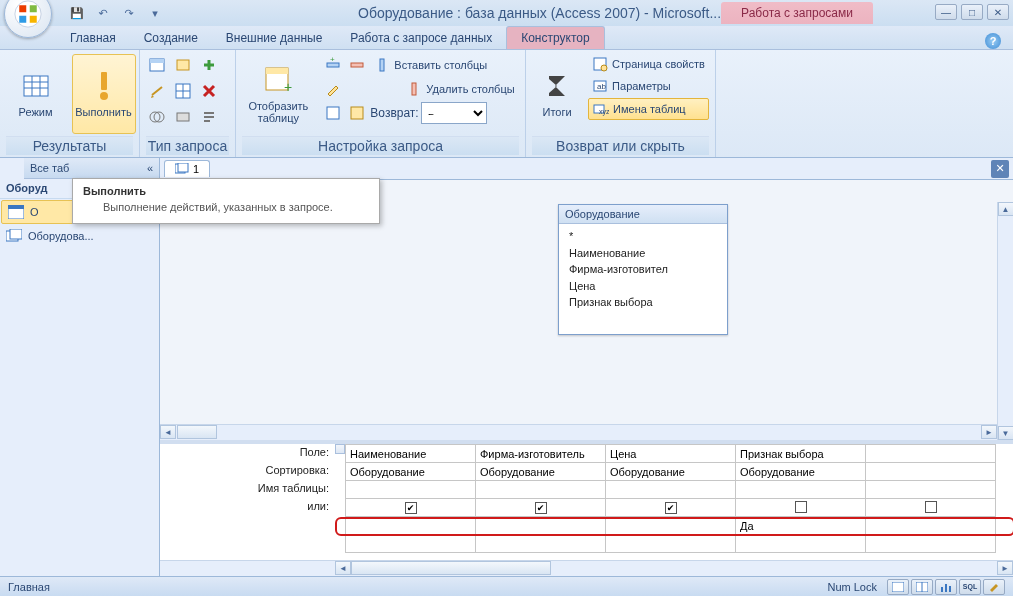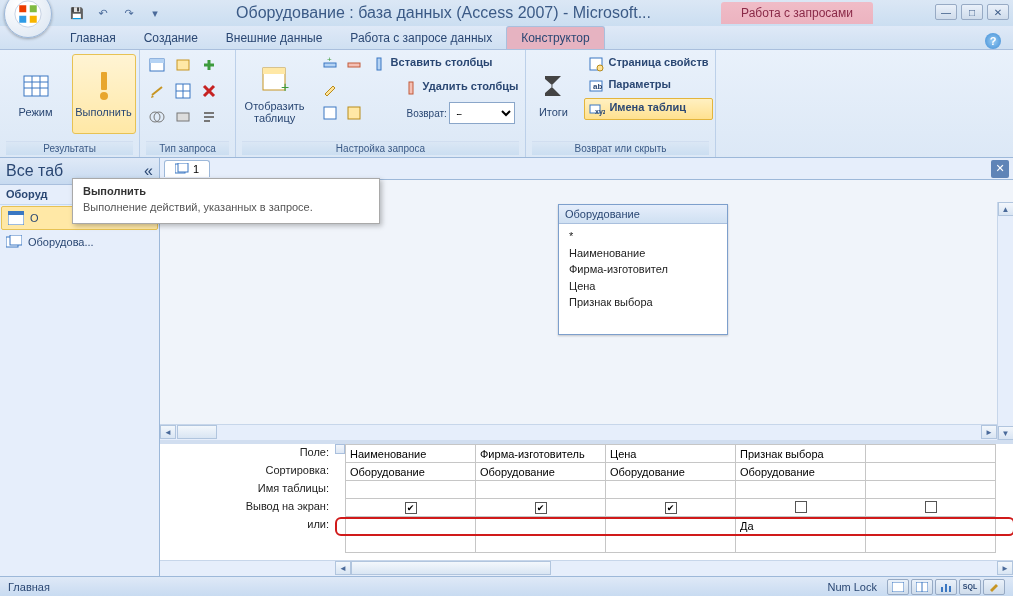--- a/index.html
+++ b/index.html
@@ -3,45 +3,45 @@
 <meta charset="utf-8">
 <style>
 * { box-sizing: border-box; margin: 0; padding: 0; font-family: "Segoe UI", Tahoma, sans-serif; }
 body { width: 1013px; height: 596px; background: #bcd3ee; overflow: hidden; font-size: 11px; }
 
 .titlebar { height: 26px; background: linear-gradient(#dbe7f5,#cbdef1); display: flex; align-items: center; }
 .office-btn { width: 48px; height: 48px; margin: 2px 0 0 4px; border-radius: 50%; background: radial-gradient(circle at 30% 30%, #fff, #d9e4f1); border: 1px solid #9db8d9; box-shadow: 0 1px 3px rgba(0,0,0,.3); position: relative; z-index: 5; display: inline-flex; align-items: center; justify-content: center; }
 .office-logo { width: 28px; height: 28px; }
 .qat { margin-left: 14px; display: flex; align-items: center; gap: 4px; }
 .qat .btn { width: 22px; height: 20px; display: flex; align-items: center; justify-content: center; color: #4a6a9a; border: 1px solid transparent; border-radius: 2px; }
-.title-text { flex: 1; text-align: center; color: #3b5a86; font-size: 16px; }
+.title-text { flex: 1; text-align: right; color: #3b5a86; font-size: 14px; }
 .context-tab-region { background: linear-gradient(#f0bcc7,#ecb3c0); color: #8a2a48; font-size: 12px; padding: 4px 20px; border-radius: 3px 3px 0 0; margin-right: 140px; }
 .win-ctrls { position: absolute; right: 4px; top: 4px; display: flex; gap: 4px; }
 .win-ctrls span { width: 22px; height: 16px; background: linear-gradient(#eaf1fa,#cfdceb); border: 1px solid #97aac4; border-radius: 2px; display: inline-flex; align-items: center; justify-content: center; color: #3b5a86; font-size: 10px; }
 
 .tabstrip { height: 24px; background: linear-gradient(#dfe9f7,#cfe0f2); display: flex; align-items: flex-end; border-bottom: 1px solid #a9bfdd; padding-left: 56px; }
 .tabstrip .tab { padding: 4px 14px; font-size: 12px; color: #2a4773; cursor: pointer; }
 .tabstrip .tab.active { background: #e6b3c1; border: 1px solid #a9bfdd; border-bottom: none; border-radius: 3px 3px 0 0; }
 .help-icon { margin-left: auto; margin-right: 12px; width: 16px; height: 16px; border-radius: 50%; background: radial-gradient(#9acdf4,#3d8bd5); color: #fff; font-weight: bold; font-size: 11px; display: flex; align-items: center; justify-content: center; }
 
 .ribbon { height: 108px; background: linear-gradient(#e9f1fb,#dce8f6); border-bottom: 1px solid #9db8d9; display: flex; }
 .group { border-right: 1px solid #bcd0e9; padding: 4px 6px 2px; display: flex; flex-direction: column; align-items: center; }
 .group-body { flex: 1; display: flex; align-items: flex-start; gap: 4px; }
-.group-label { font-size: 10px; color: #3b5a86; padding: 1px 0; text-align: center; width: 100%; background: linear-gradient(#dbe7f5,#cbdef1); border-top: 1px solid #d1def0; }
+.group-label { font-size: 14px; color: #3b5a86; padding: 1px 0; text-align: center; width: 100%; background: linear-gradient(#dbe7f5,#cbdef1); border-top: 1px solid #d1def0; }
 .big-btn { display: flex; flex-direction: column; align-items: center; justify-content: center; width: 64px; height: 80px; border: 1px solid transparent; border-radius: 3px; font-size: 11px; color: #2a4773; text-align: center; }
 .big-btn.active, .big-btn:hover { background: linear-gradient(#fff4d4,#ffe8a6); border-color: #e7c254; }
 .big-btn .icon { width: 32px; height: 32px; margin-bottom: 4px; }
 .small-row { display: flex; flex-direction: column; gap: 2px; }
-.small-btn { display: flex; gap: 4px; padding: 2px 4px; font-size: 11px; color: #2a4773; white-space: nowrap; font-weight: bold; }
+.small-btn { display: flex; align-items: center; gap: 4px; padding: 2px 4px; font-size: 11px; color: #2a4773; white-space: nowrap; }
 .small-icon-btn { width: 22px; height: 22px; display: flex; align-items: center; justify-content: center; border: 1px solid transparent; border-radius: 2px; }
 .combo { height: 22px; border: 1px solid #8aa6c9; background: #fff; font-size: 11px; padding: 8px 2px; }
 
 .workspace { position: absolute; top: 158px; bottom: 20px; left: 0; right: 0; display: flex; }
 .navpane { width: 160px; background: #e6eefb; border-right: 1px solid #9db8d9; display: flex; flex-direction: column; }
-.navpane .hdr { background: linear-gradient(#dfe9f7,#c7daf0); border-bottom: 1px solid #a9bfdd; padding: 4px 6px; font-size: 16px; color: #2a4773; display: flex; justify-content: space-between; align-items: center; }
+.navpane .hdr { background: linear-gradient(#dfe9f7,#c7daf0); border-bottom: 1px solid #a9bfdd; padding: 4px 6px; font-size: 11px; color: #2a4773; display: flex; justify-content: space-between; align-items: center; margin-left: 24px; }
 .navpane .cat { background: #e6eefb; padding: 3px 6px; font-size: 11px; font-weight: bold; color: #2a4773; border-bottom: 1px solid #c7daf0; display: flex; justify-content: space-between; }
 .navpane .item { padding: 4px 6px; display: flex; align-items: center; gap: 6px; font-size: 11px; color: #2a4773; }
 .navpane .item.selected { background: #ffe8a6; border: 1px solid #e7c254; border-radius: 2px; margin: 1px; }
 .obj-icon { width: 16px; height: 14px; }
 
 .mainarea { flex: 1; background: #fff; display: flex; flex-direction: column; position: relative; }
 .doctab { height: 22px; background: #e6eefb; border-bottom: 1px solid #9db8d9; display: flex; align-items: center; }
 .doctab .dtab { background: #fff; border: 1px solid #9db8d9; border-bottom: none; padding: 2px 10px; margin-left: 4px; font-size: 11px; display: flex; align-items: center; gap: 4px; border-radius: 3px 3px 0 0; }
 .doctab .close { margin-left: auto; width: 18px; height: 18px; background: #5f84b7; color: #fff; display: flex; align-items: center; justify-content: center; margin-right: 4px; border-radius: 2px; font-size: 11px; }
 
@@ -59,21 +59,21 @@
 .criteria-highlight { position: absolute; border: 2px solid #d01a1a; border-radius: 6px; pointer-events: none; }
 .colselector { background: linear-gradient(#f3f6fb,#dde7f4); border: 1px solid #a9bfdd; height: 10px; }
 
 .statusbar { position: absolute; bottom: 0; left: 0; right: 0; height: 20px; background: linear-gradient(#dfe9f7,#c8dbf1); border-top: 1px solid #9db8d9; display: flex; align-items: center; font-size: 11px; color: #2a4773; padding: 0 8px; }
 .statusbar .views { margin-left: auto; display: flex; gap: 2px; }
 .statusbar .vbtn { width: 22px; height: 16px; background: linear-gradient(#eaf1fa,#cfdceb); border: 1px solid #97aac4; border-radius: 2px; display: inline-flex; align-items: center; justify-content: center; font-size: 8px; }
 .statusbar .numlock { margin-right: 10px; }
 
 .tooltip { position: absolute; left: 72px; top: 178px; width: 308px; background: #fff; border: 1px solid #a9a9a9; box-shadow: 2px 2px 5px rgba(0,0,0,.25); padding: 6px 10px 10px; font-size: 11px; z-index: 20; }
 .tooltip .tt-title { font-weight: bold; margin-bottom: 4px; color: #333; }
-.tooltip .tt-body { color: #555; }
+.tooltip .tt-body { color: #555; margin-left: 20px; }
 .scroll-btn { width: 16px; height: 14px; background: linear-gradient(#f3f7fc,#d9e5f3); border: 1px solid #b1c5de; display: inline-flex; align-items: center; justify-content: center; font-size: 8px; color: #4a6a9a; }
 .vscroll { position: absolute; right: 0; top: 22px; bottom: 0; width: 16px; background: #e6eefb; border-left: 1px solid #c7d6ea; display: flex; flex-direction: column; align-items: center; }
 .checkbox-box { display: inline-block; width: 12px; height: 12px; border: 1px solid #555; font-size: 9px; line-height: 10px; text-align: center; }
 </style>
 </head>
 <body>
 
 <div class="titlebar">
   <div class="office-btn">
     <svg class="office-logo" viewBox="0 0 32 32">
@@ -238,21 +238,21 @@
           <span class="small-icon-btn">
               <svg width="16" height="16">
                 <rect x="2" y="2" width="12" height="12" fill="#fff" stroke="#3a77c2"></rect>
               </svg>
             </span>
           <span class="small-icon-btn">
               <svg width="16" height="16">
                 <rect x="2" y="2" width="12" height="12" fill="#ffe8a6" stroke="#b88b1a"></rect>
               </svg>
             </span>
-          <span style="font-size:10px;color:#2a4773;margin-left:40px;">Возврат:</span>
+          <span style="font-size:12px;color:#2a4773;">Возврат:</span>
           <select class="combo" style="width:66px;"><option>Все</option></select>
         </div>
       </div>
     </div>
     <div class="group-label">Настройка запроса</div>
   </div>
 
   <div class="group" style="width:190px;">
     <div class="group-body">
       <div class="big-btn" style="width:50px;">
@@ -354,21 +354,20 @@
         <div style="flex:1"></div>
         <div class="scroll-btn">►</div>
       </div>
     </div>
 
     <div class="designgrid">
       <div class="rowhdrs">
         <div>Поле:</div>
         <div>Сортировка:</div>
         <div>Имя таблицы:</div>
-        <div>Вывод на экран:</div>
         <div>или:</div>
       </div>
       <div style="flex:1;position:relative;overflow:hidden;">
         <div style="display:flex;">
           <div style="width:10px;">
               <div class="colselector"></div>
             </div>
         </div>
         <table class="grid" style="position:absolute;top:0;left:10px;">
           <tbody>

